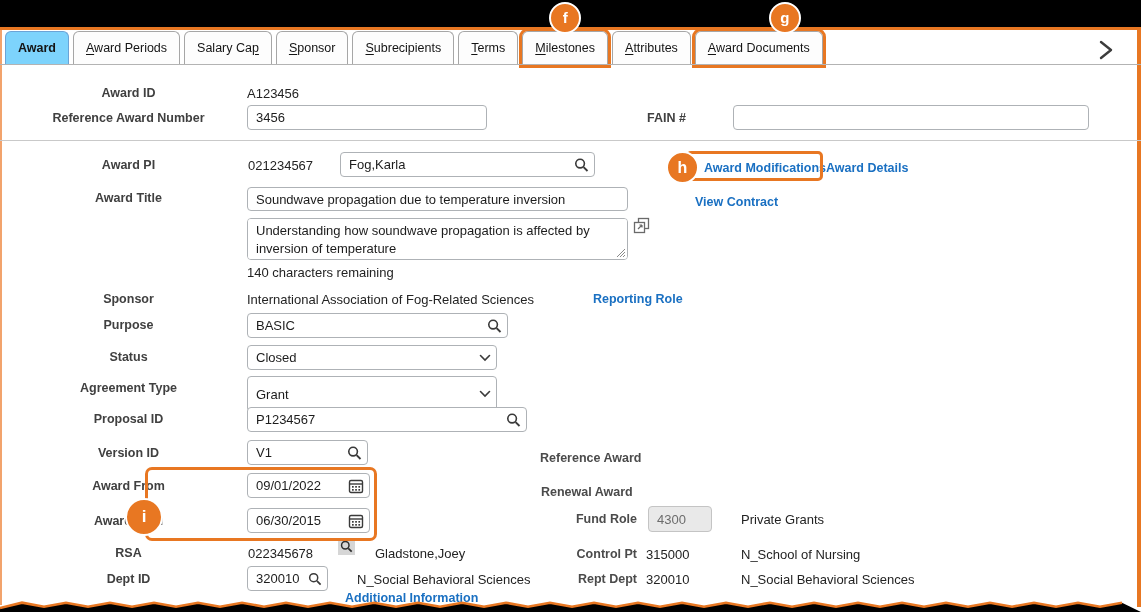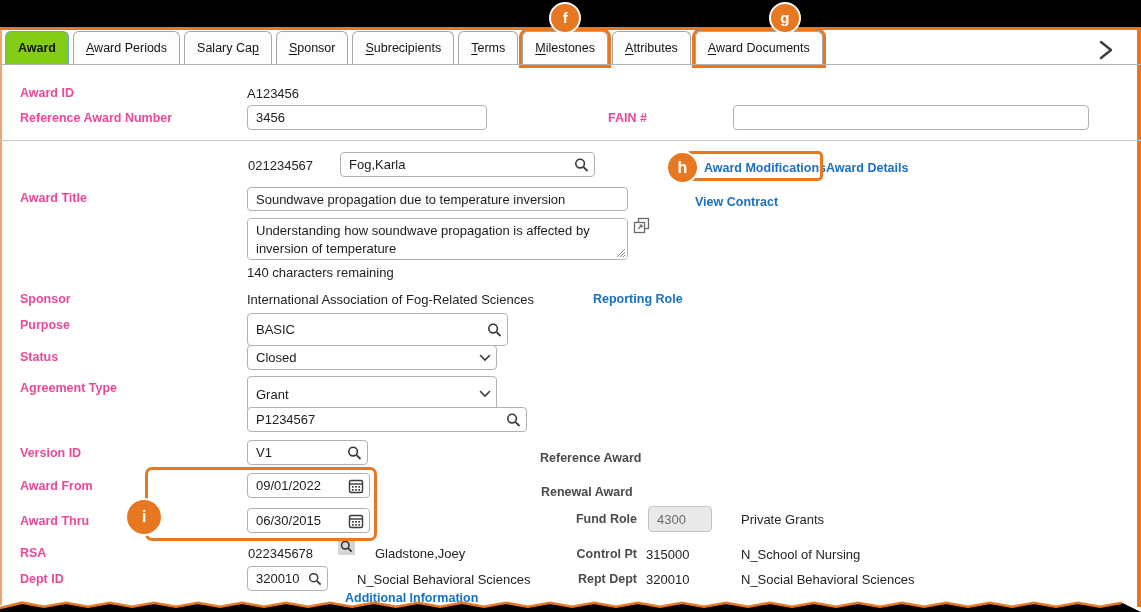--- a/index.html
+++ b/index.html
@@ -8,30 +8,30 @@
          font-family:"Liberation Sans","DejaVu Sans",sans-serif;}
   .topbar{position:absolute;left:0;top:0;width:1141px;height:27px;background:#000;}
   .topline{position:absolute;left:0;top:27px;width:1141px;height:3px;background:#e87722;}
   .leftline{position:absolute;left:0;top:30px;width:2px;height:575px;background:#f2a36c;}
   .rightline{position:absolute;right:0;top:27px;width:4px;height:580px;background:#e87722;}
   .tabstrip{position:absolute;left:5px;top:31px;height:34px;display:flex;gap:4px;align-items:flex-end;}
   .tabline{position:absolute;left:0;top:64px;width:1141px;height:1px;background:#b3b3b3;}
   .tab{position:relative;height:34px;line-height:32px;padding:0 12px;background:#fdfdfd;
        border:1px solid #a6a6a6;border-bottom:none;border-radius:6px 6px 0 0;
        font-size:12.5px;color:#141414;white-space:nowrap;cursor:pointer;}
-  .tab.selected{background:#84cc16;border-color:#6ba3d6;font-weight:bold;}
+  .tab.selected{background:#7dd3fc;border-color:#6ba3d6;font-weight:bold;}
   .tab.hl{outline:3px solid #e87722;outline-offset:0px;}
   .tab u{text-underline-offset:2px;}
   .callout{position:absolute;background:#e87722;border:2px solid #ffffff;border-radius:50%;
            color:#fff;font-weight:bold;display:flex;align-items:center;justify-content:center;z-index:6;}
   .tabc{width:32px;height:32px;top:-30px;left:calc(50% - 16px);font-size:15px;}
   .tab[data-name="tab-award-documents"] .tabc{left:calc(50% + 10px);}
   .morechev{position:absolute;left:1098px;top:40px;width:16px;height:20px;cursor:pointer;}
   .sep{position:absolute;left:0;top:140px;width:1141px;height:1px;background:#c9c9c9;}
-  .lbl{position:absolute;left:20px;width:217px;text-align:left;font-size:12.5px;font-weight:bold;color:#ec4899;}
+  .lbl{position:absolute;left:20px;width:217px;text-align:center;font-size:12.5px;font-weight:bold;color:#404040;}
   .lbl-r{position:absolute;left:490px;width:147px;text-align:right;font-size:12.5px;font-weight:bold;color:#4b4b4b;}
   .grouplbl{position:absolute;font-size:12.5px;font-weight:bold;color:#4b4b4b;}
   .val{position:absolute;font-size:13px;color:#232323;white-space:nowrap;}
   .link{position:absolute;font-size:12.5px;font-weight:bold;color:#1a70c2;white-space:nowrap;cursor:pointer;}
   .fieldbox{position:absolute;}
   .fieldbox input,.fieldbox select,.fieldbox textarea{
       width:100%;height:100%;border:1px solid #aeb2b6;border-radius:4px;background:#fff;
       font-family:"Liberation Sans","DejaVu Sans",sans-serif;font-size:13px;color:#1c1c1c;
       padding:0 8px;outline:none;}
   .fieldbox.w-icon input{padding-right:36px;}
@@ -80,20 +80,21 @@
     <input data-name="reference-award-number-input" value="3456" style="">
   </div>
 
   <div class="lbl" style="left:608px;width:117px;top:111px" data-name="fain-label">FAIN #</div>
   <div class="fieldbox" style="left:733px;top:105px;width:356px;height:25px">
     <input data-name="fain-input" value="" style="">
   </div>
 
   <div class="sep" data-name="header-divider"></div>
 
+  <div class="lbl" style="top:158px" data-name="award-pi-label">Award PI</div>
   <div class="val" style="left:248px;top:158px" data-name="award-pi-id">021234567</div>
   <div class="fieldbox w-icon" style="left:340px;top:152px;width:255px;height:25px">
     <input data-name="award-pi-name-input" value="Fog,Karla" style="">
     <svg class="icn" data-name="award-pi-search-icon" width="15" height="15" viewBox="0 0 16 16">
       <circle cx="6.5" cy="6.5" r="4.6" fill="none" stroke="#3a3a3a" stroke-width="1.7"></circle>
       <line x1="10.2" y1="10.2" x2="14.4" y2="14.4" stroke="#3a3a3a" stroke-width="2"></line>
     </svg>
   </div>
 
   <div class="ann-box" style="left:686px;top:151px;width:137px;height:30px" data-name="annotation-box-h"></div>
@@ -120,21 +121,21 @@
     <rect x="1.5" y="5.5" width="10" height="10" fill="#fff" stroke="#6a6a6a" stroke-width="1.3"></rect>
     <path d="M5 12 L9 8 M9 8 L6.4 8 M9 8 L9 10.6" stroke="#6a6a6a" stroke-width="1.2" fill="none"></path>
   </svg>
   <div class="val" style="left:247px;top:265px" data-name="chars-remaining-text">140 characters remaining</div>
 
   <div class="lbl" style="top:292px" data-name="sponsor-label">Sponsor</div>
   <div class="val" style="left:247px;top:292px" data-name="sponsor-value">International Association of Fog-Related Sciences</div>
   <div class="link" style="left:593px;top:292px" data-name="reporting-role-link">Reporting Role</div>
 
   <div class="lbl" style="top:318px" data-name="purpose-label">Purpose</div>
-  <div class="fieldbox w-icon" style="left:247px;top:313px;width:261px;height:33px">
+  <div class="fieldbox w-icon" style="left:247px;top:313px;width:261px;height:25px">
     <input data-name="purpose-input" value="BASIC" style="">
     <svg class="icn" data-name="purpose-search-icon" width="15" height="15" viewBox="0 0 16 16">
       <circle cx="6.5" cy="6.5" r="4.6" fill="none" stroke="#3a3a3a" stroke-width="1.7"></circle>
       <line x1="10.2" y1="10.2" x2="14.4" y2="14.4" stroke="#3a3a3a" stroke-width="2"></line>
     </svg>
   </div>
 
   <div class="lbl" style="top:350px" data-name="status-label">Status</div>
   <div class="fieldbox" style="left:247px;top:345px;width:250px;height:25px">
     <select data-name="status-select"><option data-name="status-option">Closed</option></select>
@@ -144,20 +145,21 @@
   </div>
 
   <div class="lbl" style="top:381px" data-name="agreement-type-label">Agreement Type</div>
   <div class="fieldbox" style="left:247px;top:376px;width:250px;height:36px">
     <select data-name="agreement-type-select"><option data-name="agreement-type-option">Grant</option></select>
     <svg class="icn" data-name="agreement-chevron-down-icon" width="12" height="8" viewBox="0 0 12 8">
       <path d="M1.5 1.5 L6 6 L10.5 1.5" fill="none" stroke="#3a3a3a" stroke-width="1.6" stroke-linecap="round"></path>
     </svg>
   </div>
 
+  <div class="lbl" style="top:412px" data-name="proposal-id-label">Proposal ID</div>
   <div class="fieldbox w-icon" style="left:247px;top:407px;width:280px;height:25px">
     <input data-name="proposal-id-input" value="P1234567" style="">
     <svg class="icn" data-name="proposal-search-icon" width="15" height="15" viewBox="0 0 16 16">
       <circle cx="6.5" cy="6.5" r="4.6" fill="none" stroke="#3a3a3a" stroke-width="1.7"></circle>
       <line x1="10.2" y1="10.2" x2="14.4" y2="14.4" stroke="#3a3a3a" stroke-width="2"></line>
     </svg>
   </div>
 
   <div class="lbl" style="top:446px" data-name="version-id-label">Version ID</div>
   <div class="fieldbox w-icon" style="left:247px;top:440px;width:121px;height:25px">

